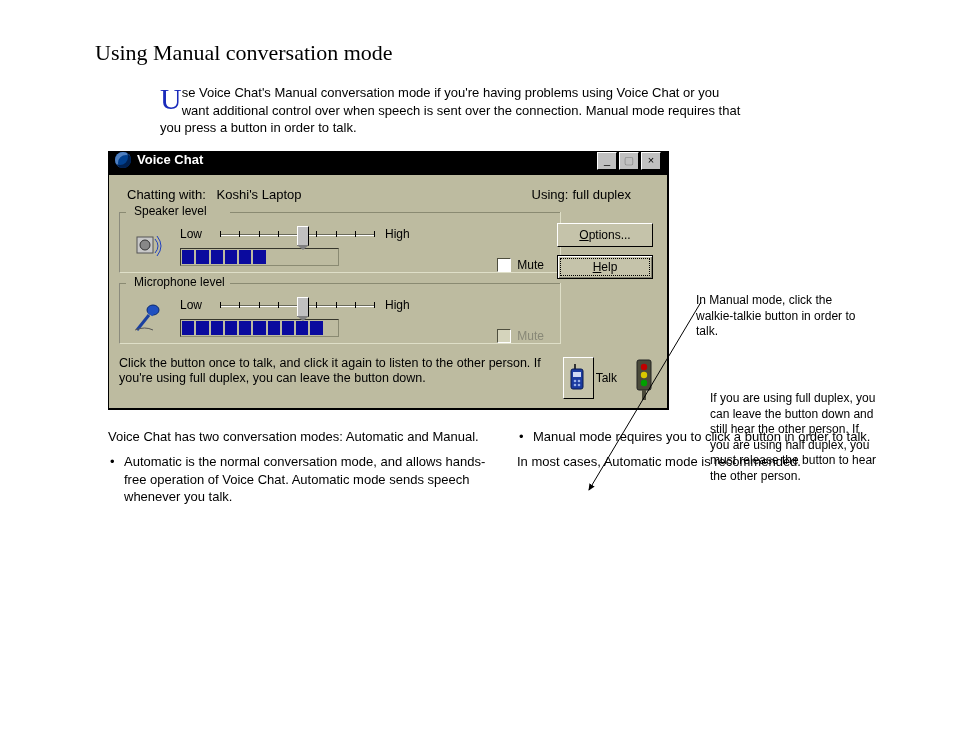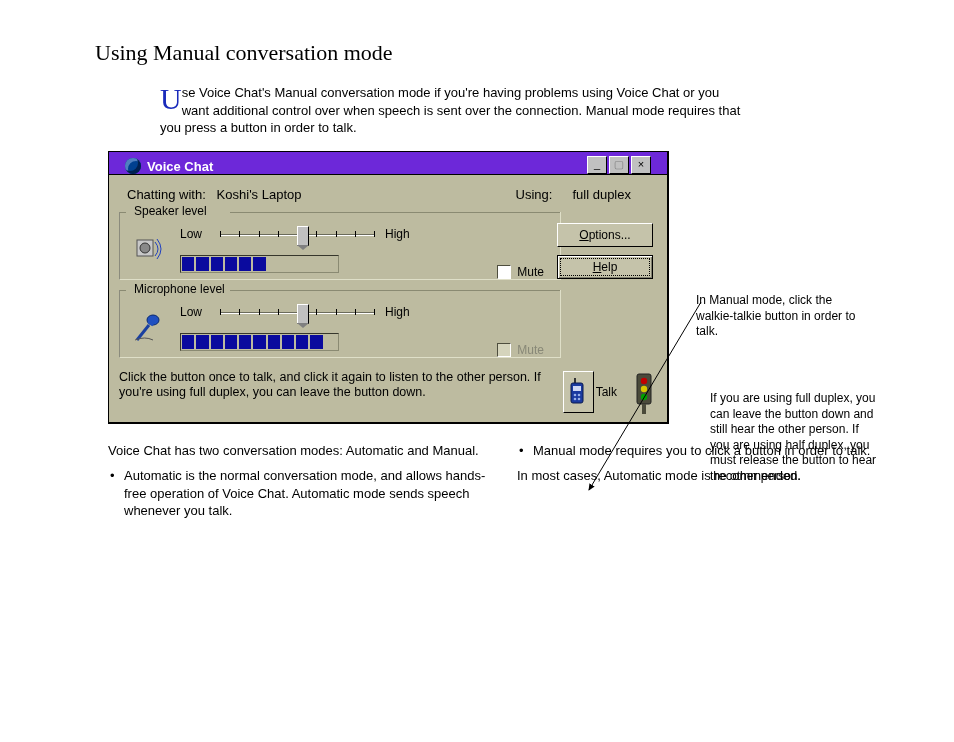--- a/index.html
+++ b/index.html
@@ -41,25 +41,25 @@
   .vc-window {
     width: 558px;
     margin-left: 108px;
     border: 1px solid #000;
     border-right: 2px solid #000;
     border-bottom: 2px solid #000;
     background: #bdbba0;
   }
   .titlebar {
     height: 22px;
-    background: #6d28d9;
+    background: #000000;
     color: #fff;
     display: flex;
-    align-items: flex-end;
-    padding: 0 16px;
+    align-items: flex-start;
+    padding: 0 6px;
     border-bottom: 1px solid #000;
   }
   .titlebar .tbicon {
     width: 16px; height: 16px;
     background: #004090;
     border-radius: 50%;
     margin-right: 6px;
     box-shadow: inset -3px -3px 0 #002050, inset 3px 3px 0 #5080c0;
   }
   .titlebar .title {
@@ -86,21 +86,21 @@
   .client {
     padding: 8px 10px 6px 10px;
     position: relative;
   }
   .chatline {
     display: flex;
     font-size: 13px;
     margin: 4px 2px 10px 8px;
   }
   .chatline .lhs { flex: 1 1 auto; }
-  .chatline .rhs { display: flex; gap: 20px; margin-right: 24px; }
+  .chatline .rhs { display: flex; gap: 4px; margin-right: 24px; }
 
   .fieldset {
     border: 1px inset #dfdfc8;
     border-top: none;
     margin: 0 0 10px 0;
     padding: 14px 10px 6px 10px;
     position: relative;
     width: 420px;
   }
   .fieldset .legend {
@@ -132,21 +132,21 @@
   }
   .dev-icon {
     width: 36px; height: 36px;
     margin-right: 14px;
     display: flex; align-items: center; justify-content: center;
   }
   .lowhigh {
     display: flex;
     flex-direction: column;
     align-items: flex-start;
-    gap: 13px;
+    gap: 6px;
   }
   .slider {
     display: flex;
     align-items: center;
     gap: 10px;
   }
   .slider .lbl { font-size: 12px; width: 30px; }
   .slider .lbl.r { text-align: left; width: 30px; }
   .track {
     width: 155px; height: 16px;

